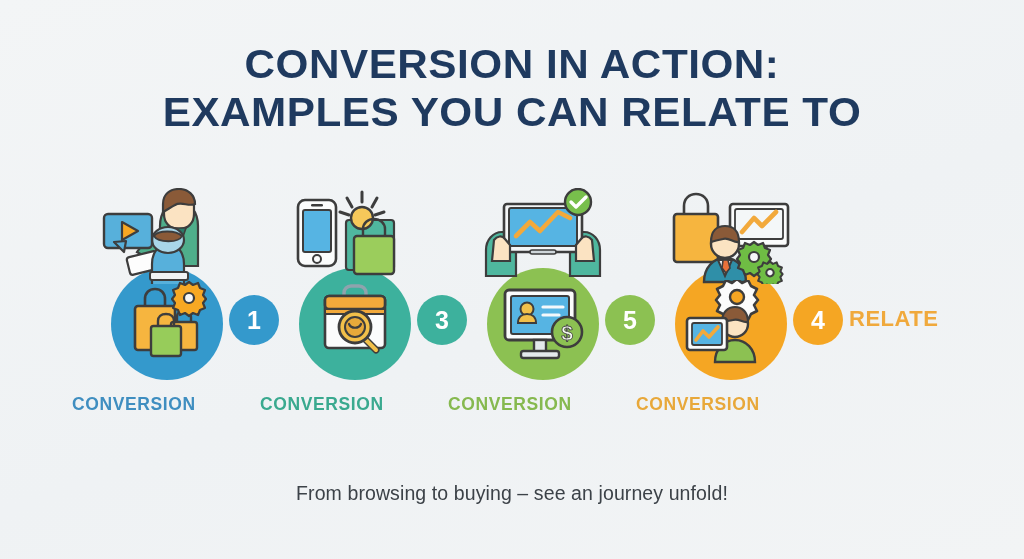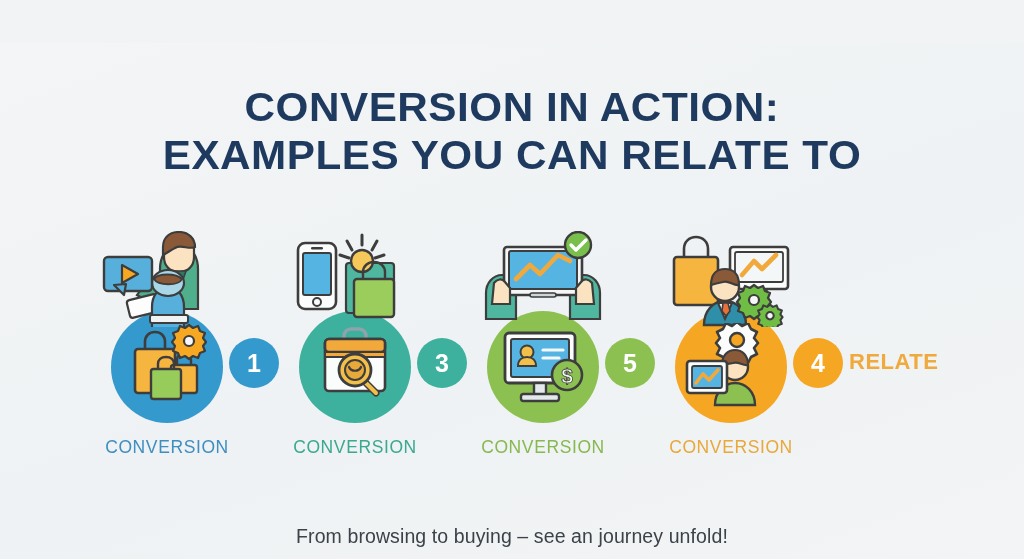--- a/index.html
+++ b/index.html
@@ -11,21 +11,20 @@
     height: 559px;
     background: #f1f3f5;
     font-family: "Liberation Sans", sans-serif;
     overflow: hidden;
     position: relative;
   }
   #slide {
     position: absolute;
     inset: 0;
     background: linear-gradient(160deg, #f3f5f6 0%, #eff2f4 55%, #f2f4f5 100%);
-    margin-top: 43px;
   }
 
   
   .title-block {
     position: absolute;
     top: 40px;
     left: 0;
     width: 1024px;
     text-align: center;
   }
@@ -84,22 +83,21 @@
     top: 92px;
     width: 96px;
     height: 90px;
     margin-left: -48px;
   }
   .step-label {
     position: absolute;
     left: 0;
     top: 206px;
     width: 190px;
-    text-align: center;
-    font-weight: normal;
+    font-weight: bold;
     font-size: 17.5px;
     letter-spacing: 0.6px;
   }
 
   
   .badge {
     position: absolute;
     top: 295px;
     width: 50px;
     height: 50px;

